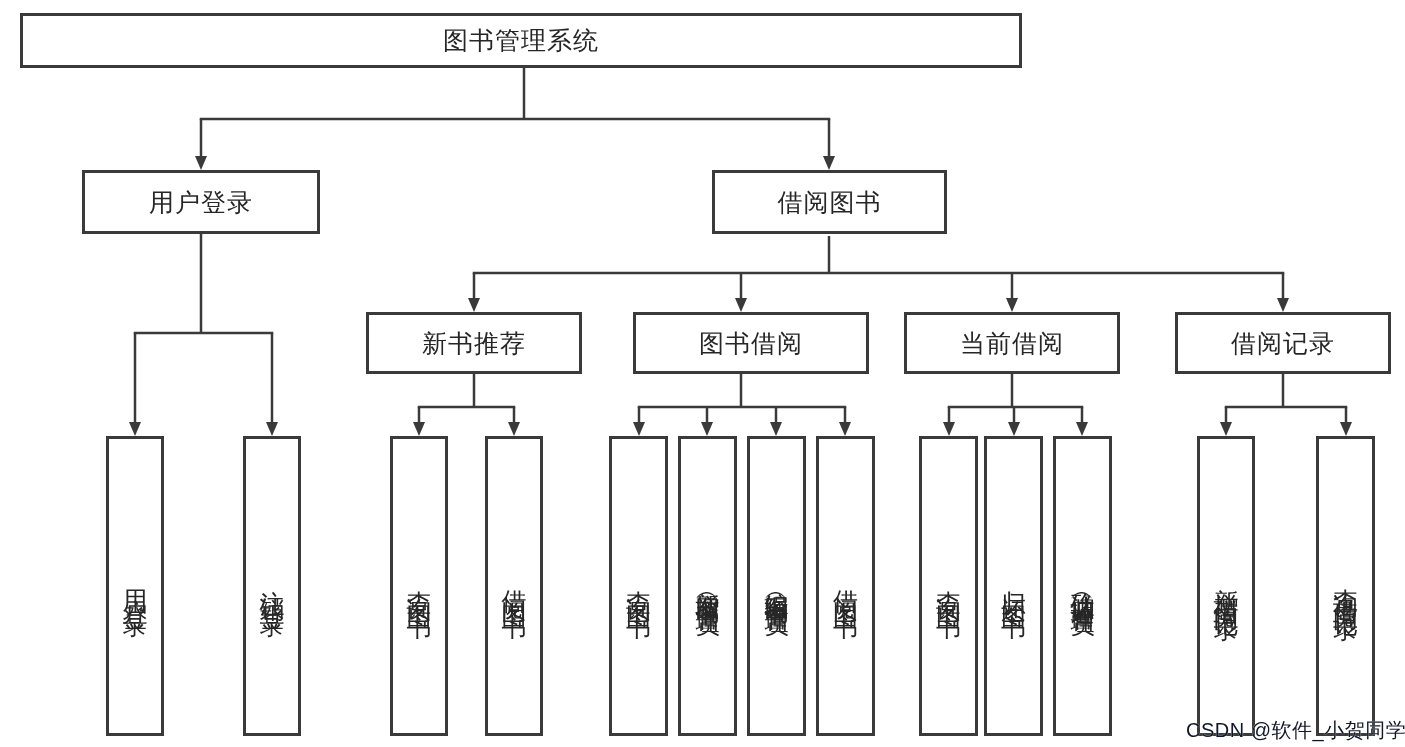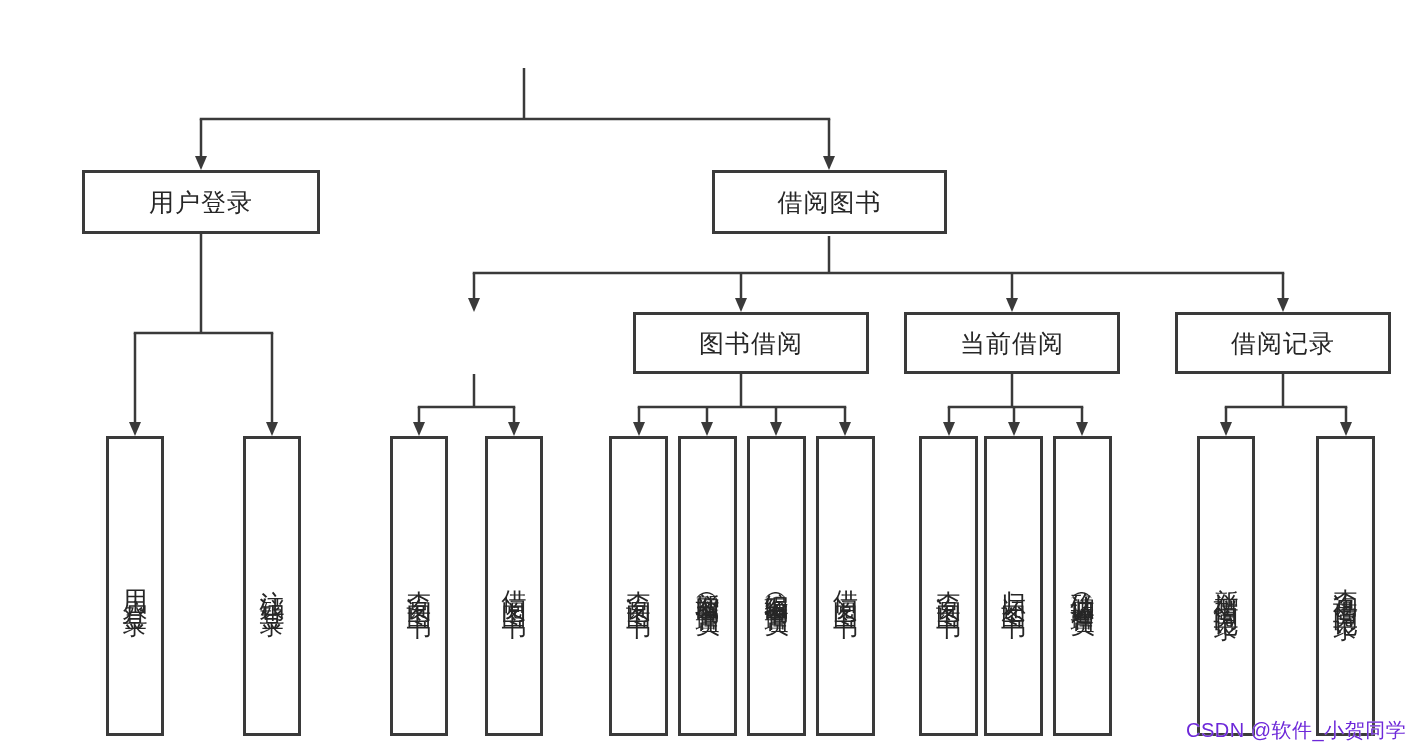--- a/index.html
+++ b/index.html
@@ -31,21 +31,21 @@
     font-size:25px;color:#262626;
     letter-spacing:8px;
     line-height:1;
   }
   .vnode.mid{letter-spacing:6px;}
   .vnode.long{letter-spacing:3px;font-size:24px;}
   #watermark{
     position:absolute;
     left:1186px;top:717px;
     font-size:20px;
-    color:#6d28d9;
+    color:#0f172a;
     letter-spacing:0.5px;
     white-space:nowrap;
     z-index:5;
     text-shadow:0 0 1px #ffffff;
   }
 </style>
 </head>
 <body>
 
 <div id="canvas">
@@ -121,24 +121,26 @@
         <line x1="1283" y1="374" x2="1283" y2="407"></line>
         <line x1="1224.75" y1="407" x2="1347.25" y2="407"></line>
         <line x1="1226" y1="407" x2="1226" y2="424"></line>
         <polygon points="1220,422 1232,422 1226,436" stroke="none"></polygon>
         <line x1="1346" y1="407" x2="1346" y2="424"></line>
         <polygon points="1340,422 1352,422 1346,436" stroke="none"></polygon>
       </g>
     </g>
   </svg>
 
+  <div class="hnode" style="left:20px;top:13px;width:1002px;height:55px">图书管理系统</div>
 
   <div class="hnode" style="left:82px;top:170px;width:238px;height:64px">用户登录</div>
   <div class="hnode" style="left:712px;top:170px;width:235px;height:64px">借阅图书</div>
 
+  <div class="hnode" style="left:366px;top:312px;width:216px;height:62px">新书推荐</div>
   <div class="hnode" style="left:633px;top:312px;width:236px;height:62px">图书借阅</div>
   <div class="hnode" style="left:904px;top:312px;width:216px;height:62px">当前借阅</div>
   <div class="hnode" style="left:1175px;top:312px;width:216px;height:62px">借阅记录</div>
 
   <div class="vnode" style="left:106px;top:436px;width:58px;height:300px">用户登录</div>
   <div class="vnode" style="left:243px;top:436px;width:58px;height:300px">注销登录</div>
 
   <div class="vnode" style="left:390px;top:436px;width:58px;height:300px">查询图书</div>
   <div class="vnode" style="left:485px;top:436px;width:58px;height:300px">借阅图书</div>
 

